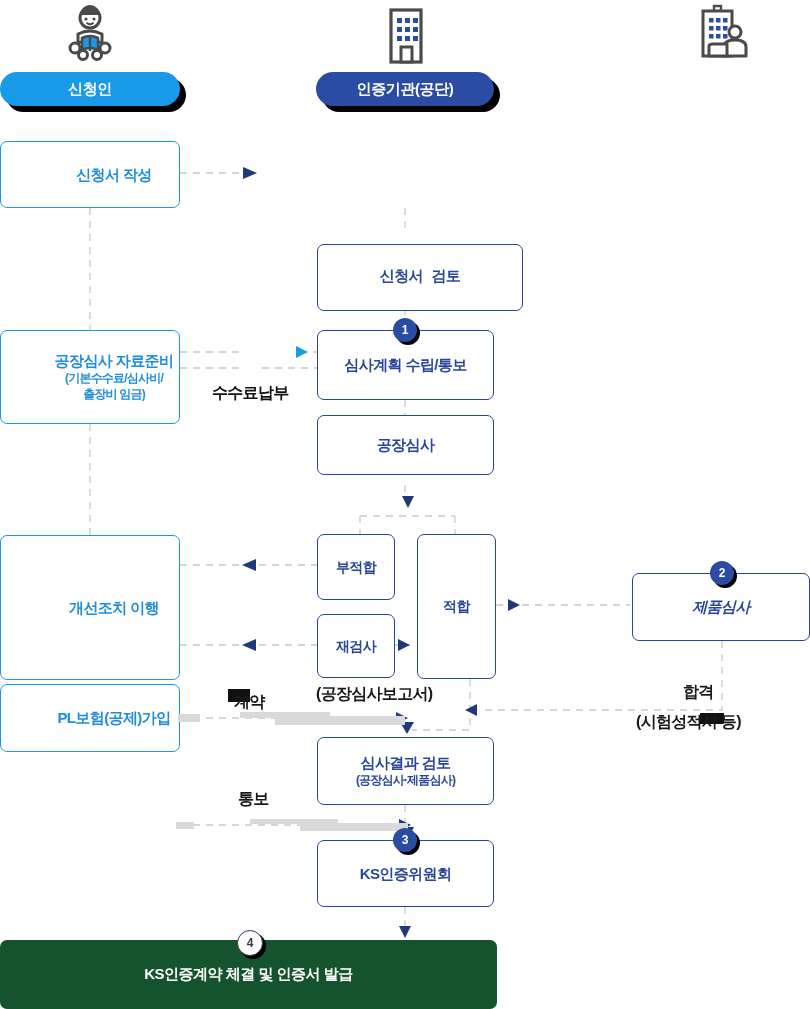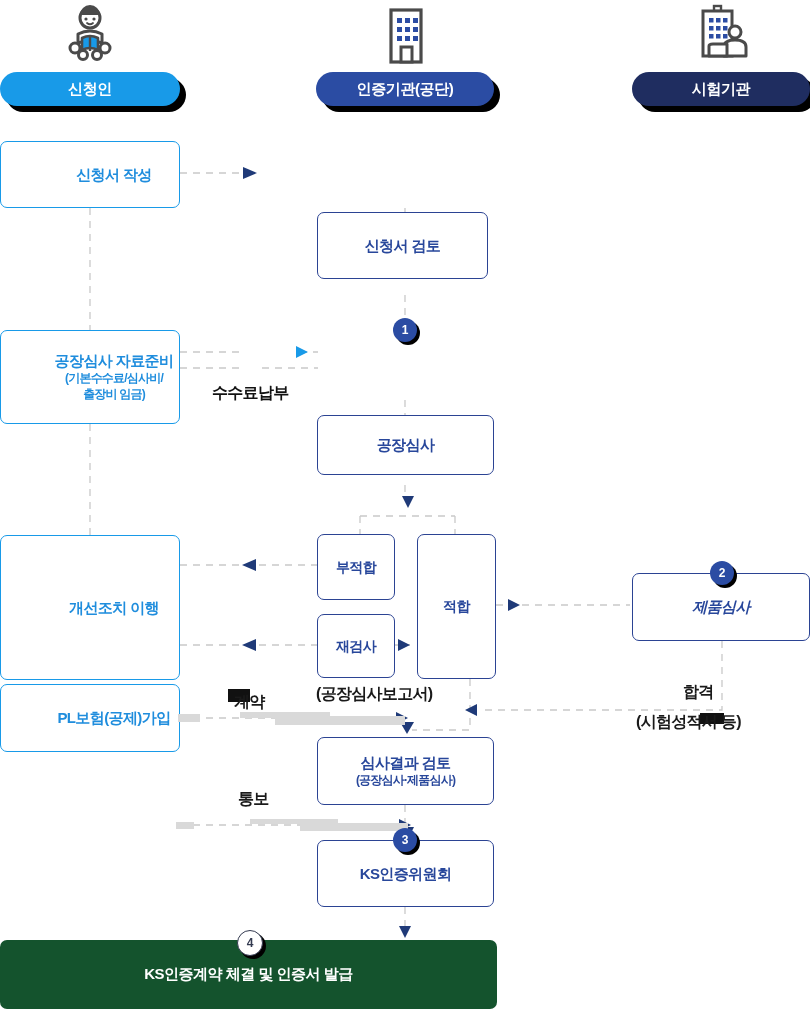--- a/index.html
+++ b/index.html
@@ -282,46 +282,46 @@
       <path d="M22,40 h14 v12 h-18 v-10 q0,-2 4,-2 z" fill="#fff" stroke="#4a4a4a" stroke-width="3" stroke-linejoin="round"></path>
     </svg>
   </div>
 
   <div class="pill" style="left:0px; top:72px; width:180px; background:#189ae8;">
     <span>신청인</span>
   </div>
   <div class="pill" style="left:316px; top:72px; width:178px; background:#2b4ca3;">
     <span>인증기관(공단)</span>
   </div>
-  <div class="pill" style="left:632px; top:72px; width:178px; background:#1f2d60;">
-    <span>시험기관</span>
-  </div>
 
   <div class="node blue" style="left:0px; top:141px; width:180px; height:67px;">
     <span class="main">신청서 작성</span>
   </div>
 
   <div class="node blue" style="left:0px; top:330px; width:180px; height:94px;">
     <span class="main">공장심사 자료준비</span>
     <span class="sub">(기본수수료/심사비/<br>출장비 임금)</span>
   </div>
 
   <div class="node blue" style="left:0px; top:535px; width:180px; height:145px;">
     <span class="main">개선조치 이행</span>
   </div>
 
   <div class="node blue" style="left:0px; top:684px; width:180px; height:68px;">
     <span class="main">PL보험(공제)가입</span>
   </div>
 
 
-  <div class="node navy" style="left:317px; top:212px; width:171px; height:67px;">
+  <div class="node navy" style="left:317px; top:244px; width:206px; height:67px;font-family:Liberation Mono, monospace;">
     <span class="main">신청서 검토</span>
   </div>
 
+  <div class="node navy" style="left:317px; top:330px; width:177px; height:70px;">
+    <span class="main">심사계획 수립/통보</span>
+  </div>
   <div class="badge" style="left:393px; top:318px;">
     <span>1</span>
   </div>
 
   <div class="node navy" style="left:317px; top:415px; width:177px; height:60px;">
     <span class="main">공장심사</span>
   </div>
 
   <div class="node navy" style="left:317px; top:534px; width:78px; height:66px;">
     <span class="main sm">부적합</span>

